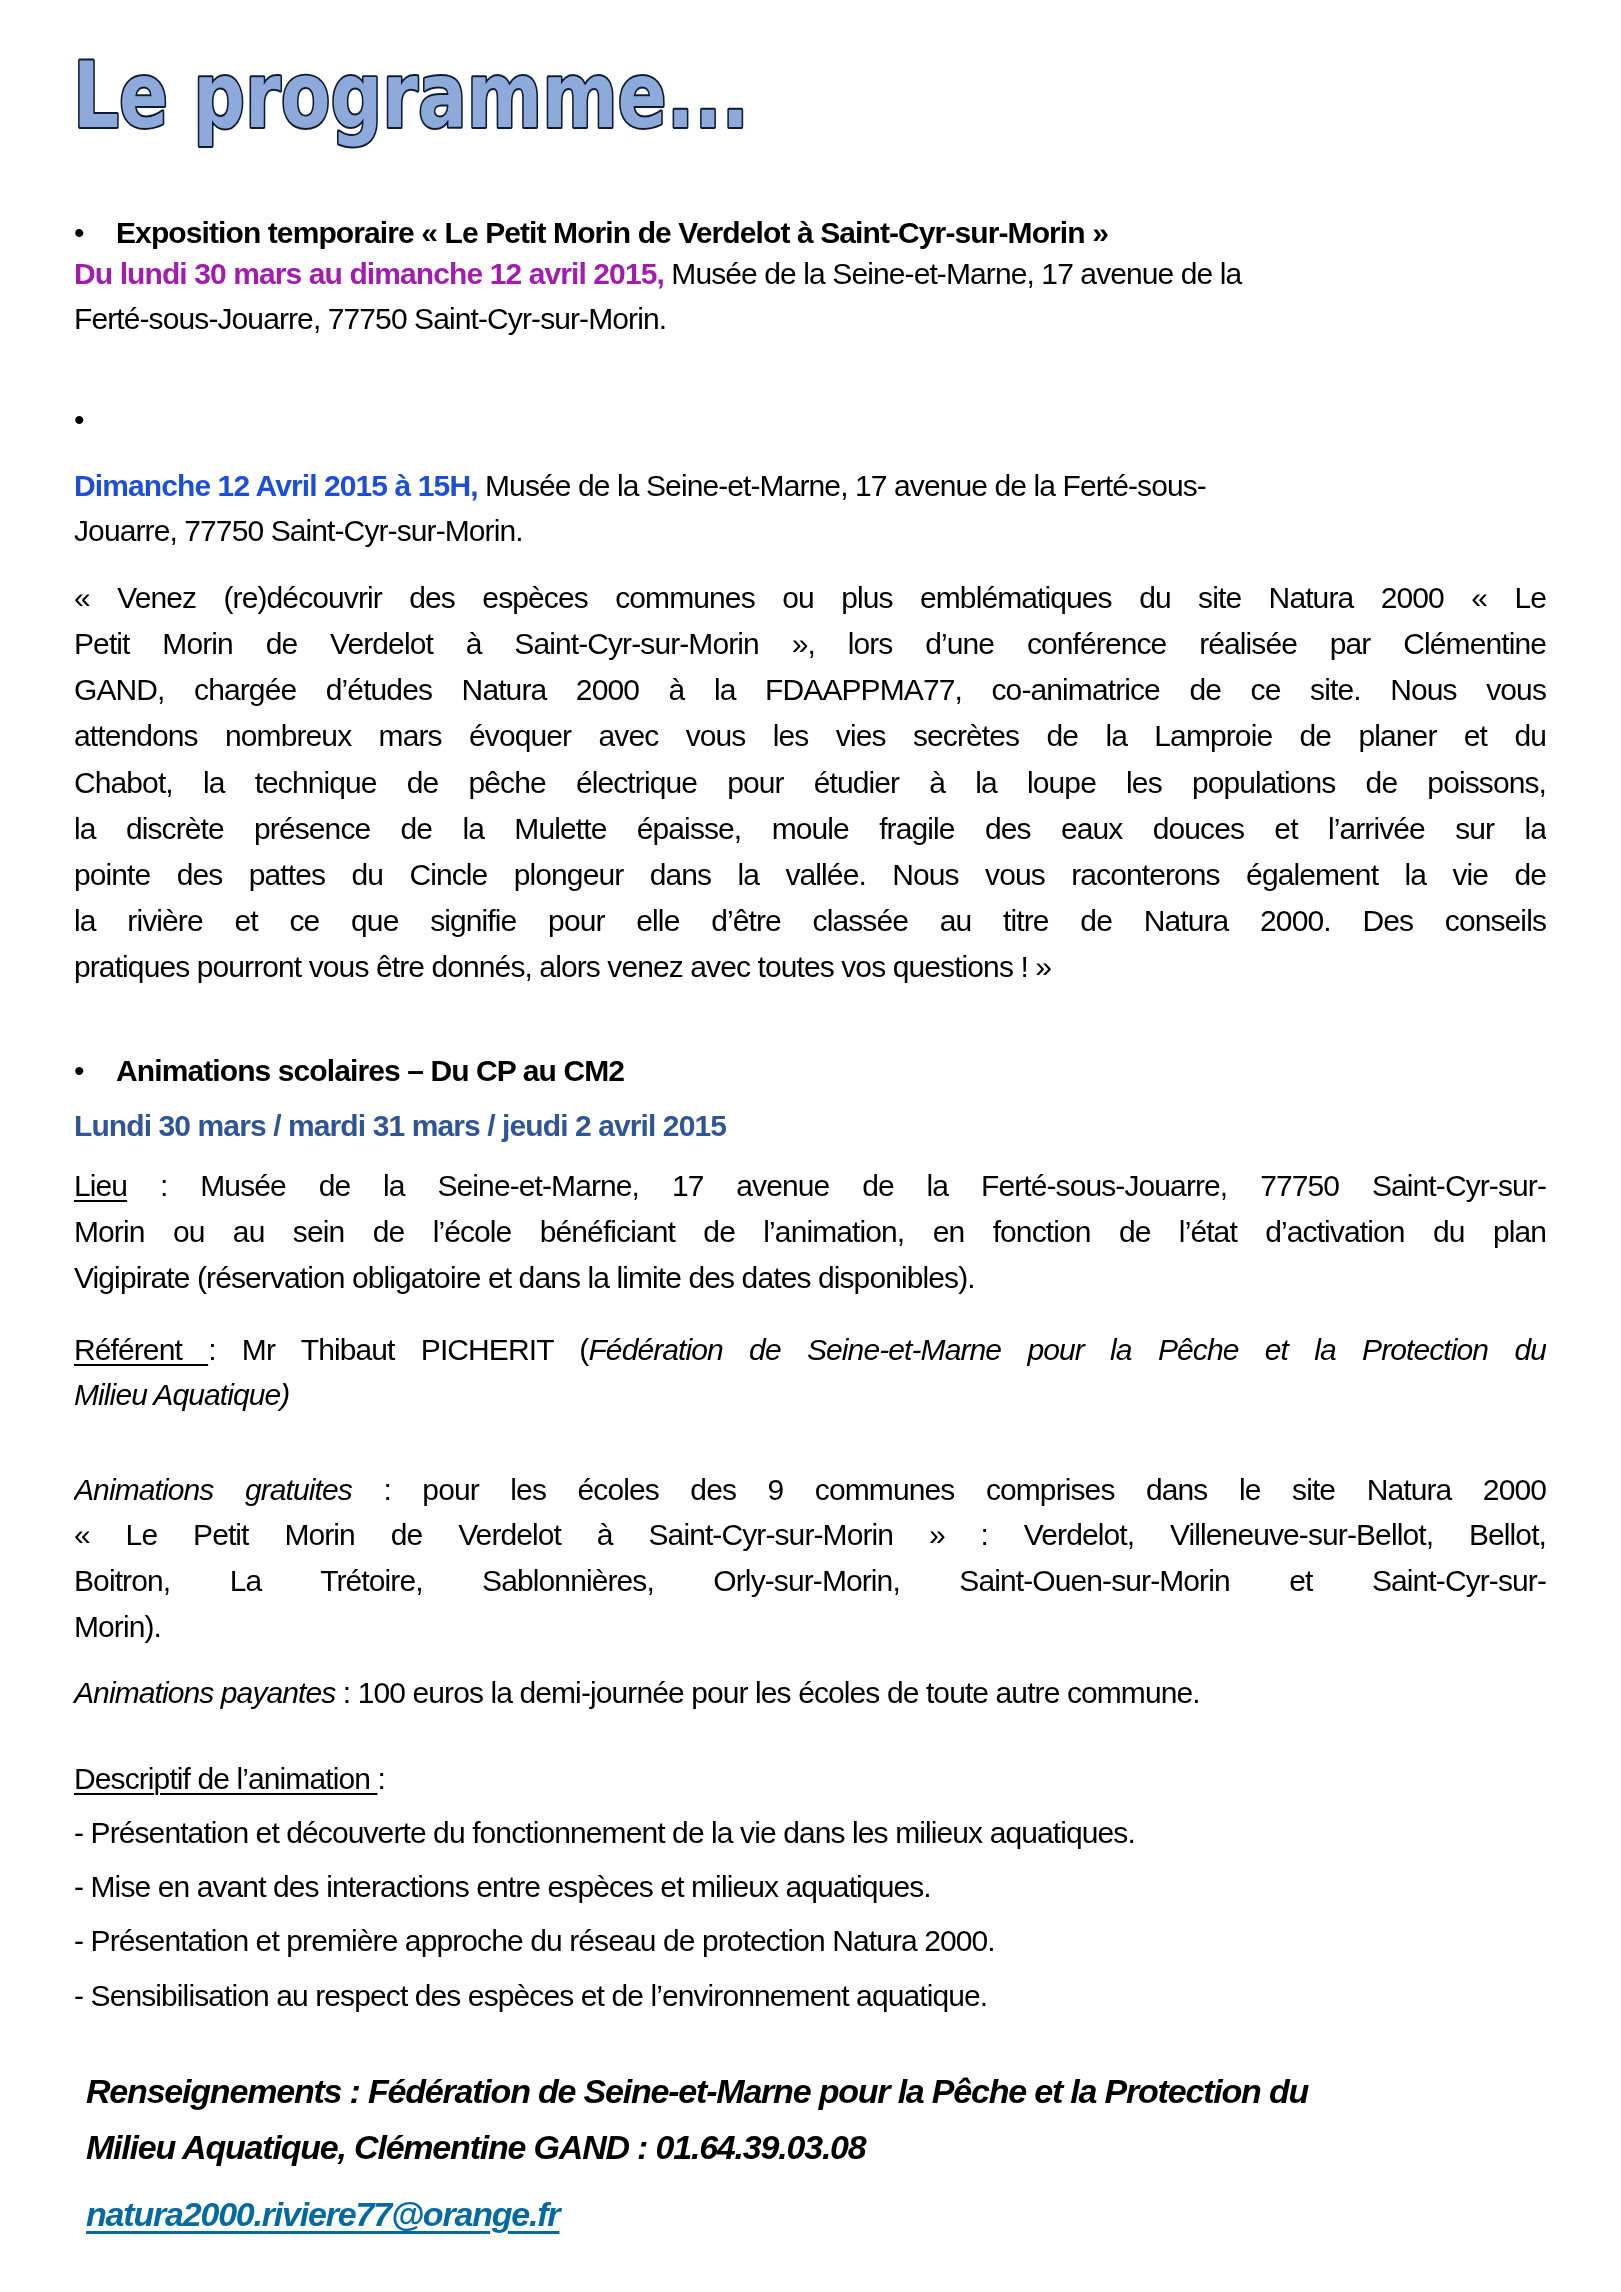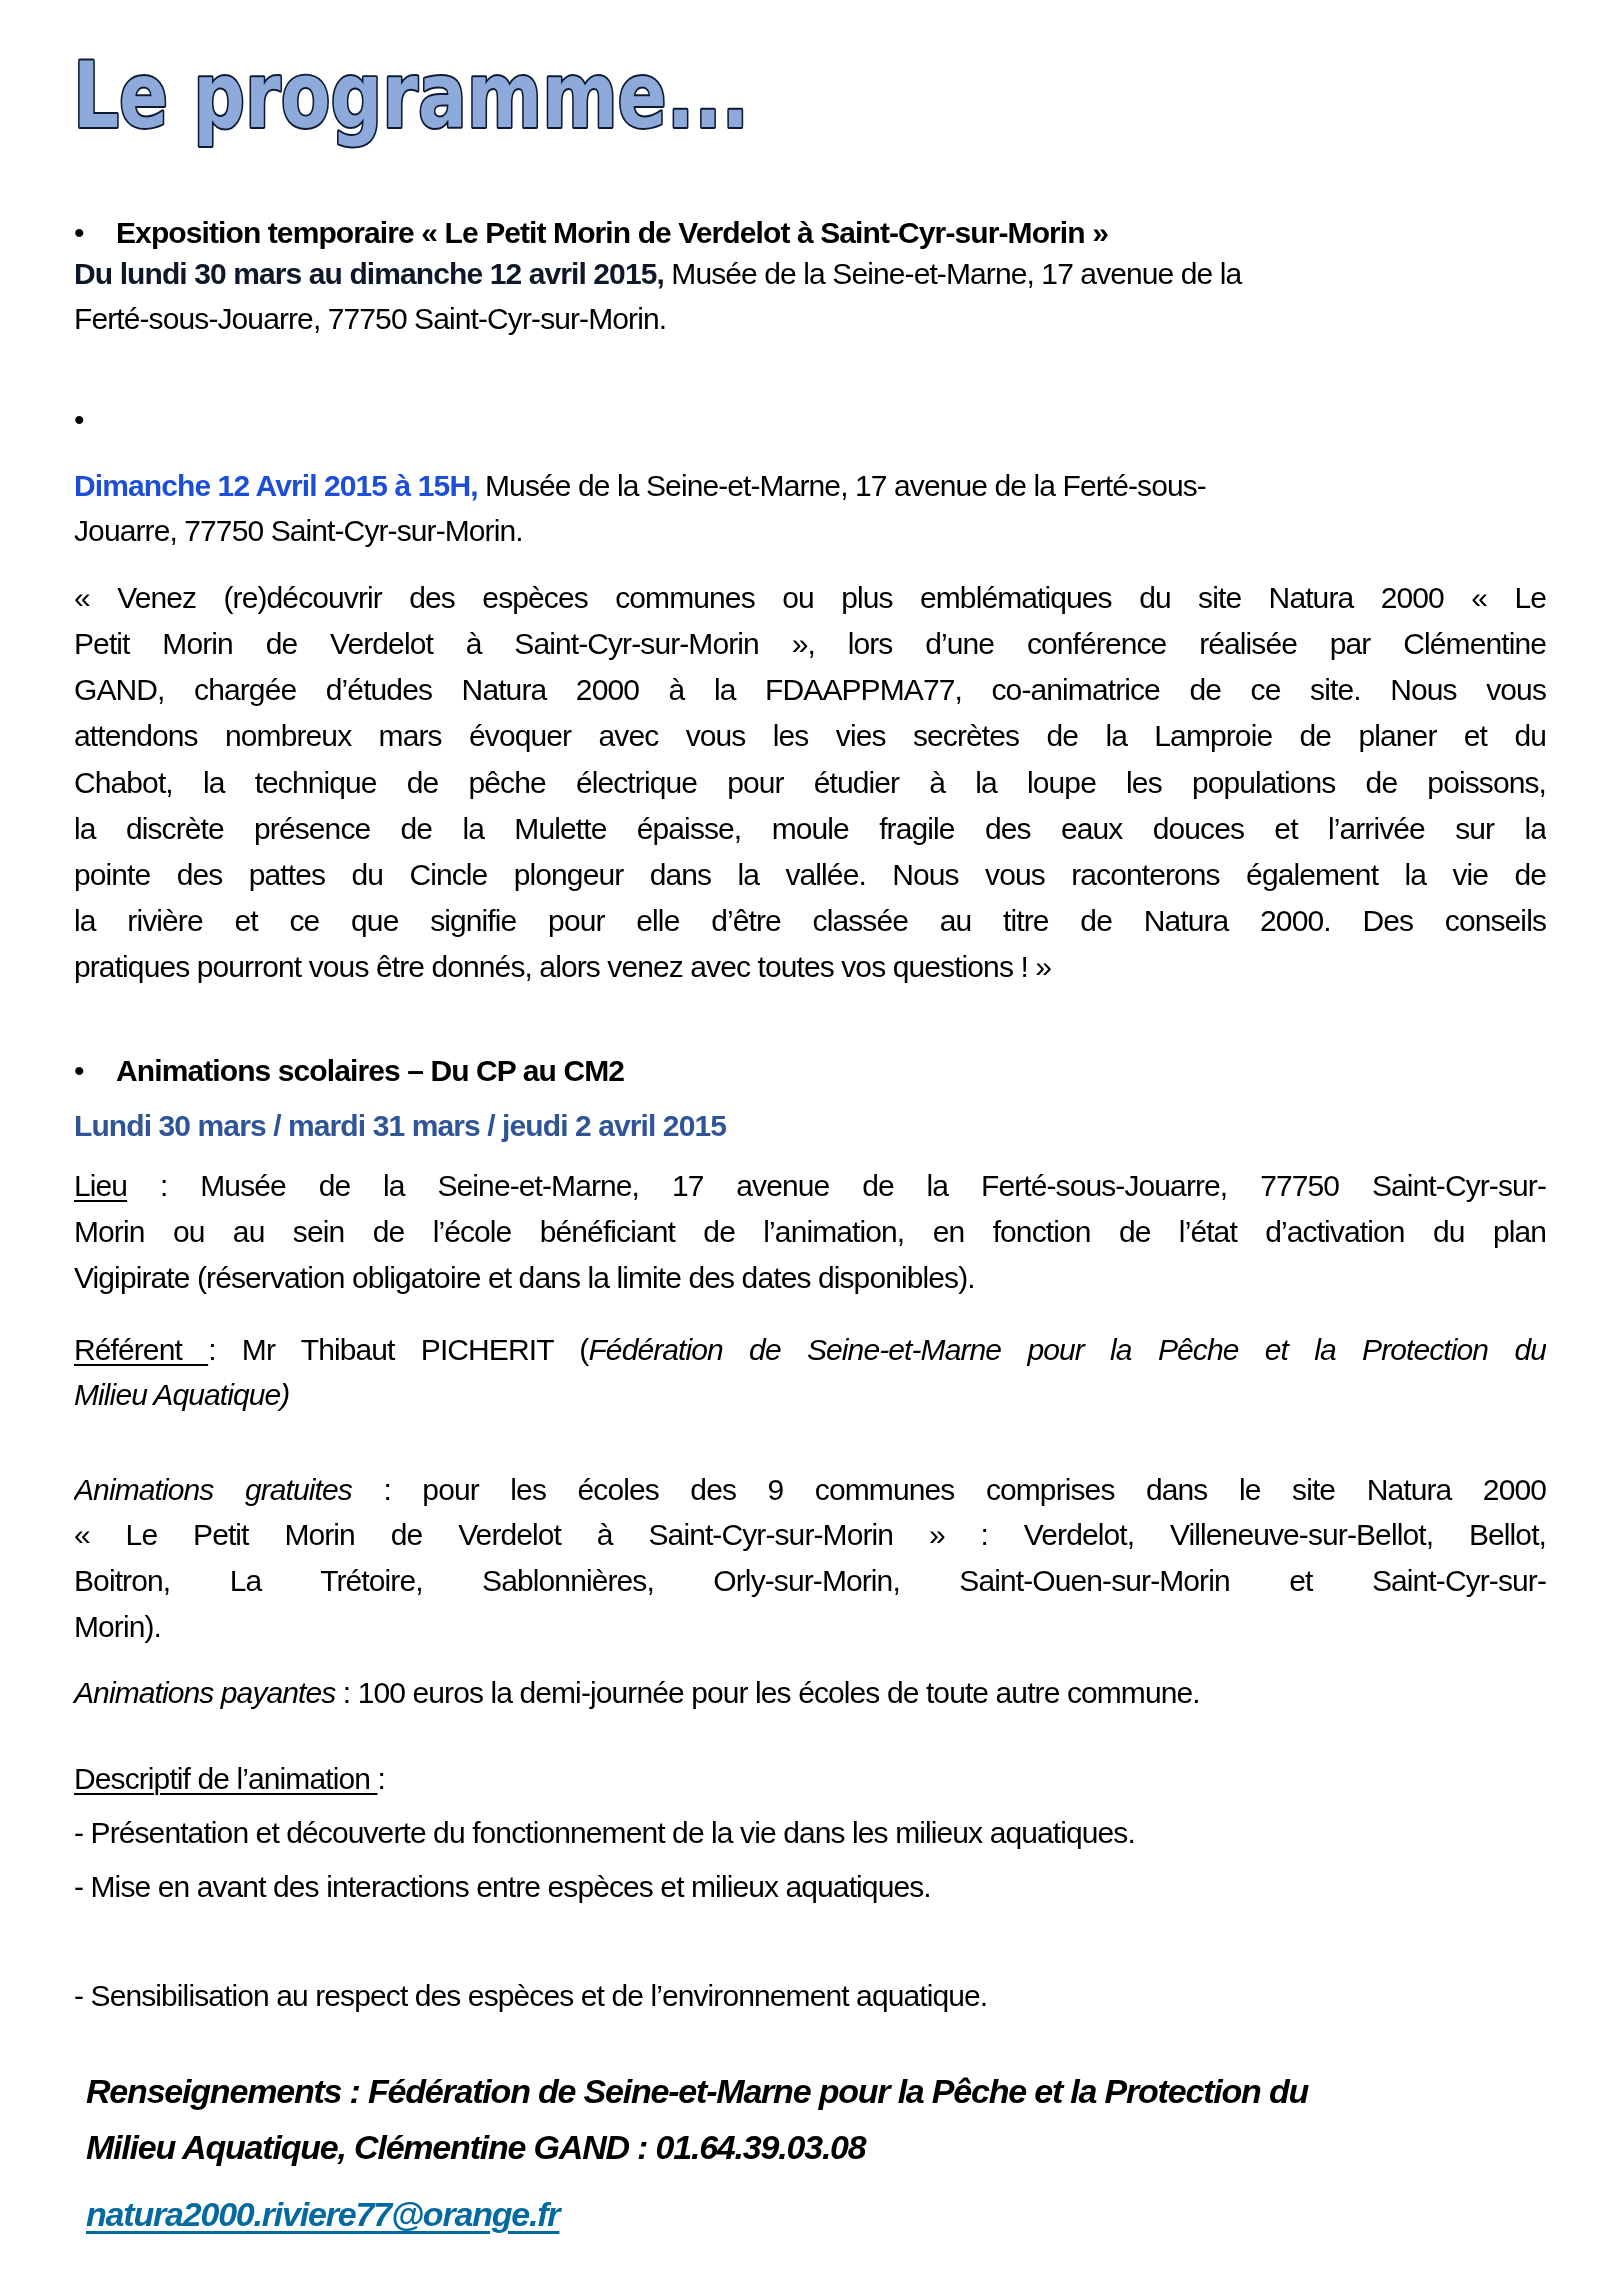--- a/index.html
+++ b/index.html
@@ -27,21 +27,21 @@
 
   <div class="title">
     <svg viewBox="0 0 700 120">
       <text id="title-text" x="4" y="88" font-family="DejaVu Sans, sans-serif" font-size="92" font-weight="bold" fill="#8eaadb" stroke="#0d1a33" stroke-width="4" paint-order="stroke" stroke-linejoin="round" textLength="690" lengthAdjust="spacingAndGlyphs">Le programme...</text>
     </svg>
   </div>
 
   <div class="bullet" style="top:213px;">•</div>
   <div class="line bold bhead" style="top:213px;">Exposition temporaire « Le Petit Morin de Verdelot à Saint-Cyr-sur-Morin »</div>
   <div class="line" style="top:254px;">
-    <span class="blue" style="color: #0f172a;">Du lundi 30 mars au dimanche 12 avril 2015,</span><span> Musée de la Seine-et-Marne, 17 avenue de la</span>
+    <span class="blue" style="color: #a21caf;">Du lundi 30 mars au dimanche 12 avril 2015,</span><span> Musée de la Seine-et-Marne, 17 avenue de la</span>
   </div>
   <div class="line" style="top:299px;">Ferté-sous-Jouarre, 77750  Saint-Cyr-sur-Morin.</div>
 
   <div class="bullet" style="top:400px;">•</div>
   <div class="line" style="top:466px;">
     <span class="blue" style="color: #1d4ed8;">Dimanche 12 Avril 2015 à 15H,</span><span> Musée de la Seine-et-Marne, 17 avenue de la Ferté-sous-</span>
   </div>
   <div class="line" style="top:511px;">Jouarre, 77750  Saint-Cyr-sur-Morin.</div>
 
   <div id="conf-para">
@@ -80,20 +80,21 @@
 
   <div class="line" style="top:1673px;">
     <span class="ital">Animations payantes</span><span> : 100 euros la demi-journée pour les écoles de toute autre commune.</span>
   </div>
 
   <div class="line" style="top:1759px;">
     <span class="ul">Descriptif de l’animation </span><span>:</span>
   </div>
   <div class="line" style="top:1813px;">- Présentation et découverte du fonctionnement de la vie dans les milieux aquatiques.</div>
   <div class="line" style="top:1867px;">- Mise en avant des interactions entre espèces et milieux aquatiques.</div>
+  <div class="line" style="top:1921px;">- Présentation et première approche du réseau de protection Natura 2000.</div>
   <div class="line" style="top:1976px;">- Sensibilisation au respect des espèces et de l’environnement aquatique.</div>
 
   <div class="line contact" style="top:2072px;">Renseignements : Fédération de Seine-et-Marne pour la Pêche et la Protection du</div>
   <div class="line contact" style="top:2128px;">Milieu Aquatique,  Clémentine GAND : 01.64.39.03.08</div>
   <div class="line contact" style="top:2195px;">
     <a class="email" style="color: #0369a1;">natura2000.riviere77@orange.fr</a>
   </div>
 </div>
 
 

